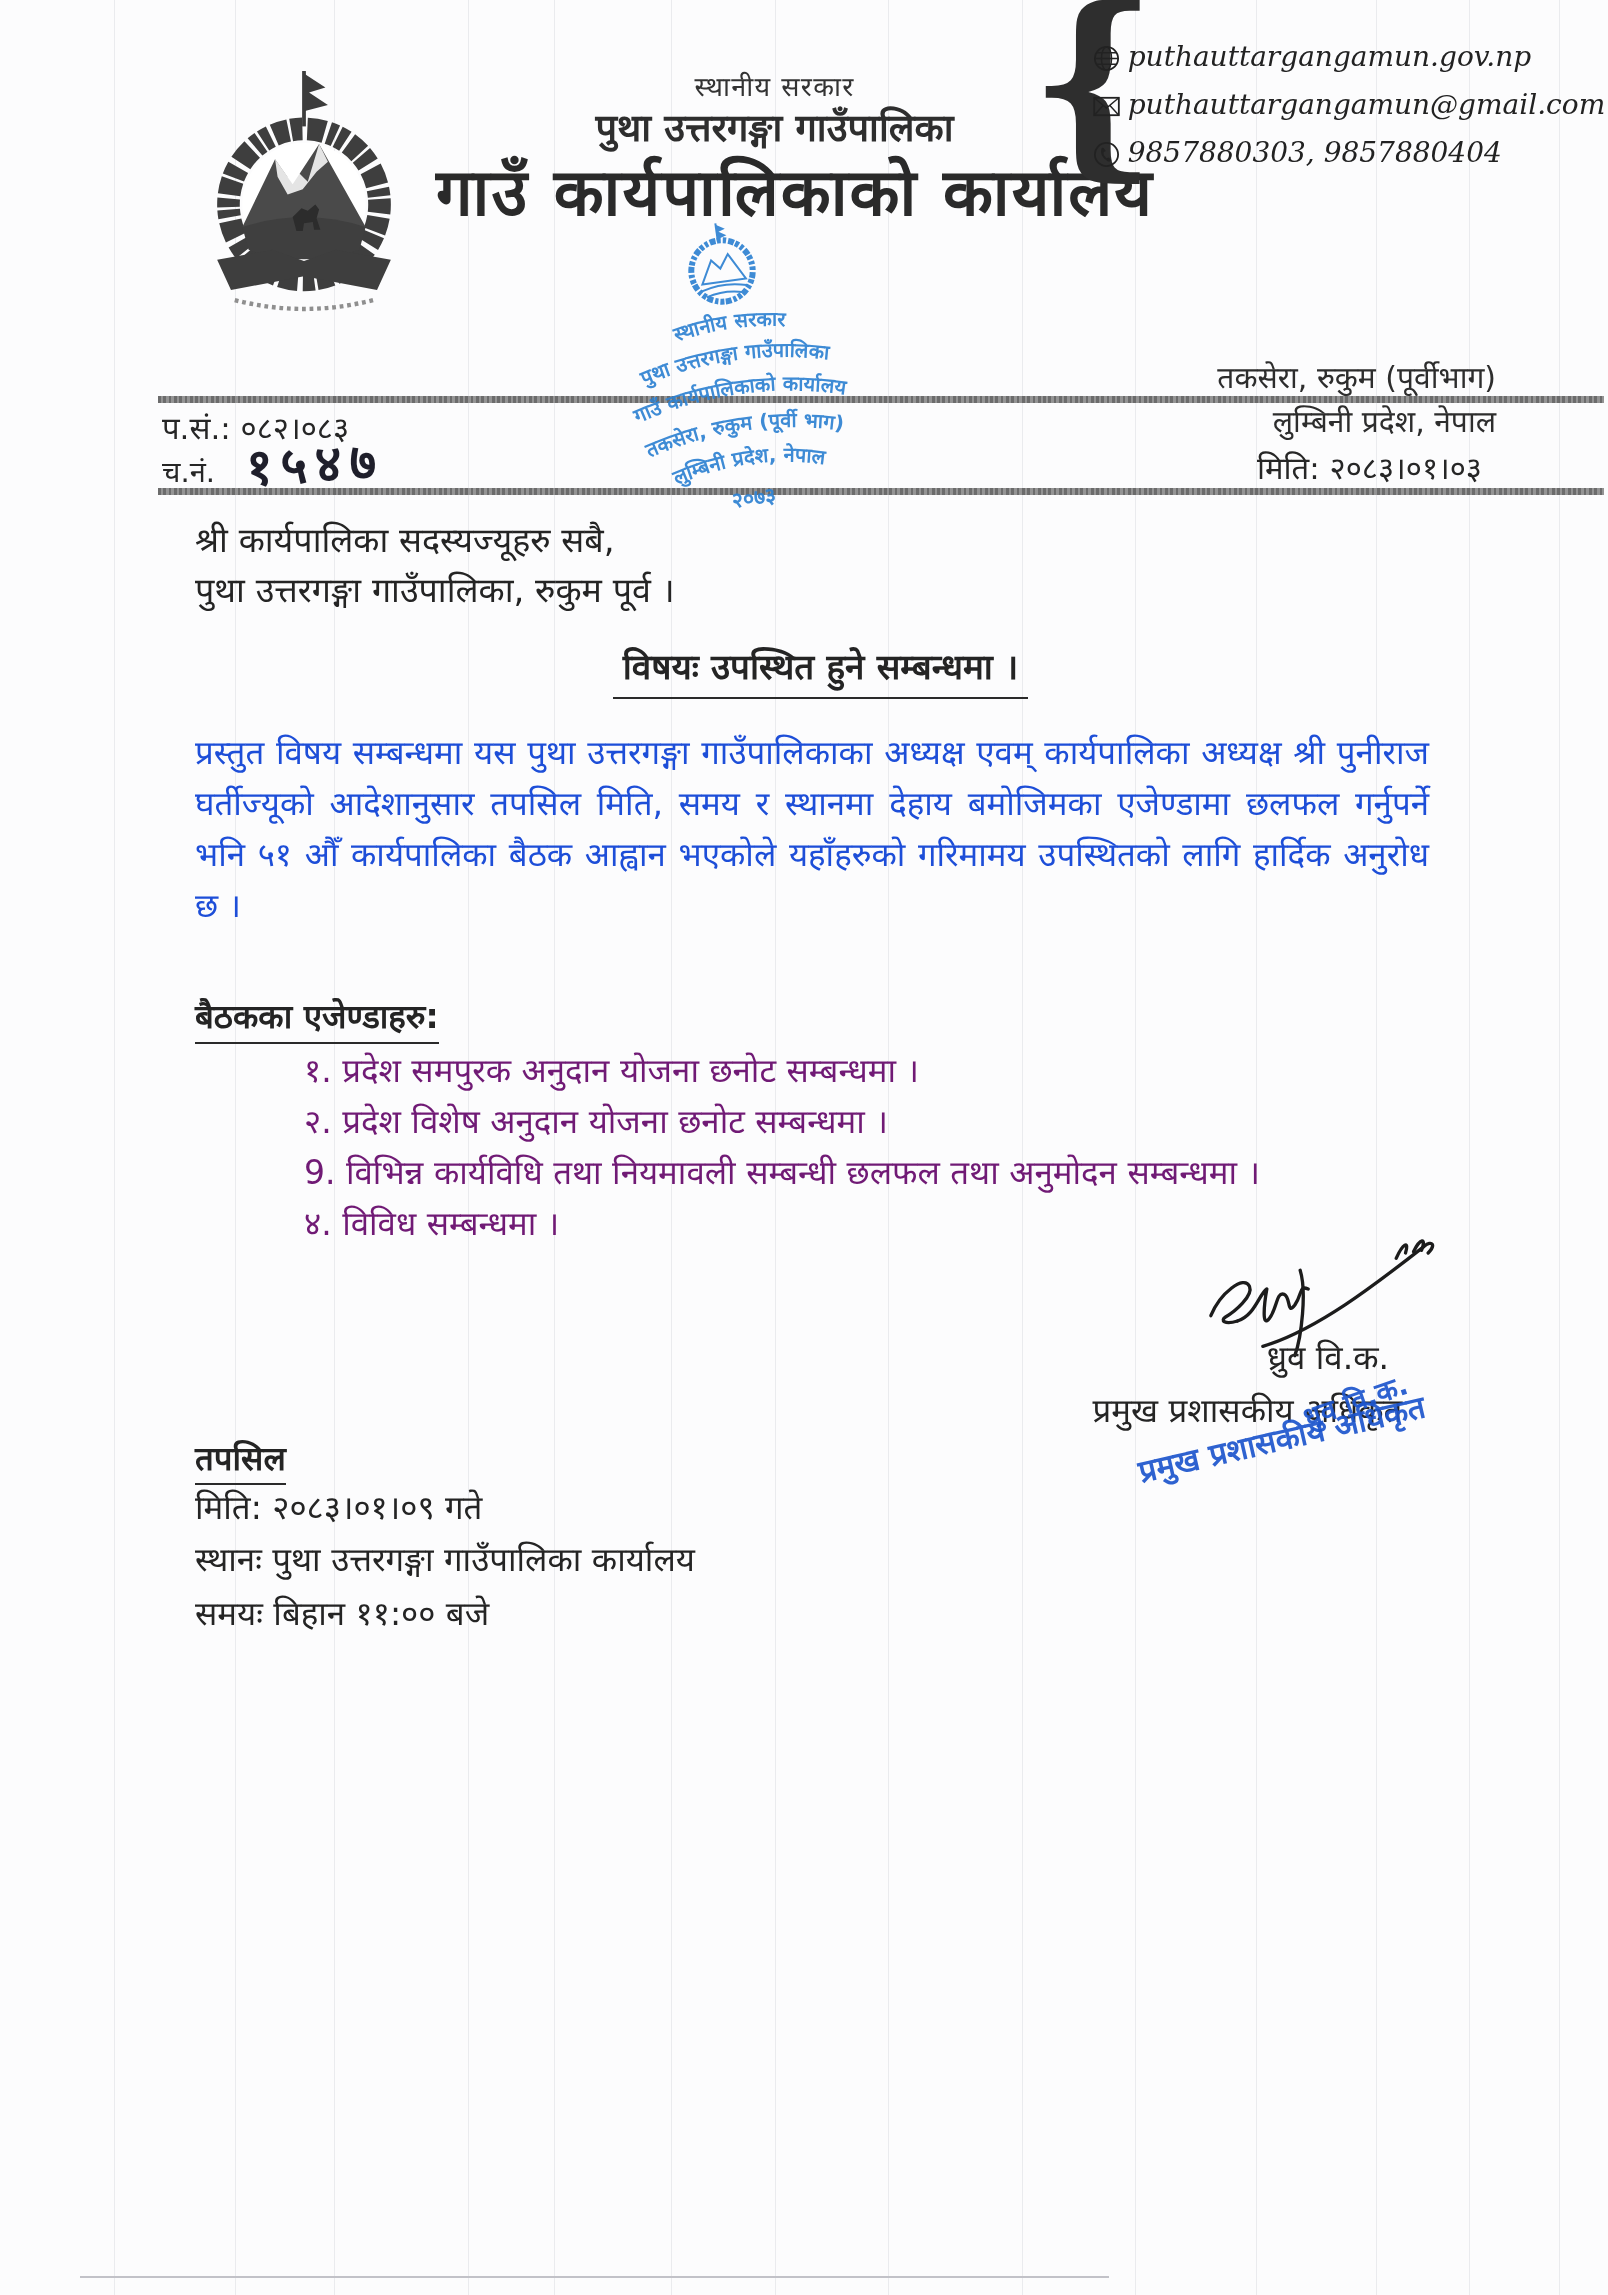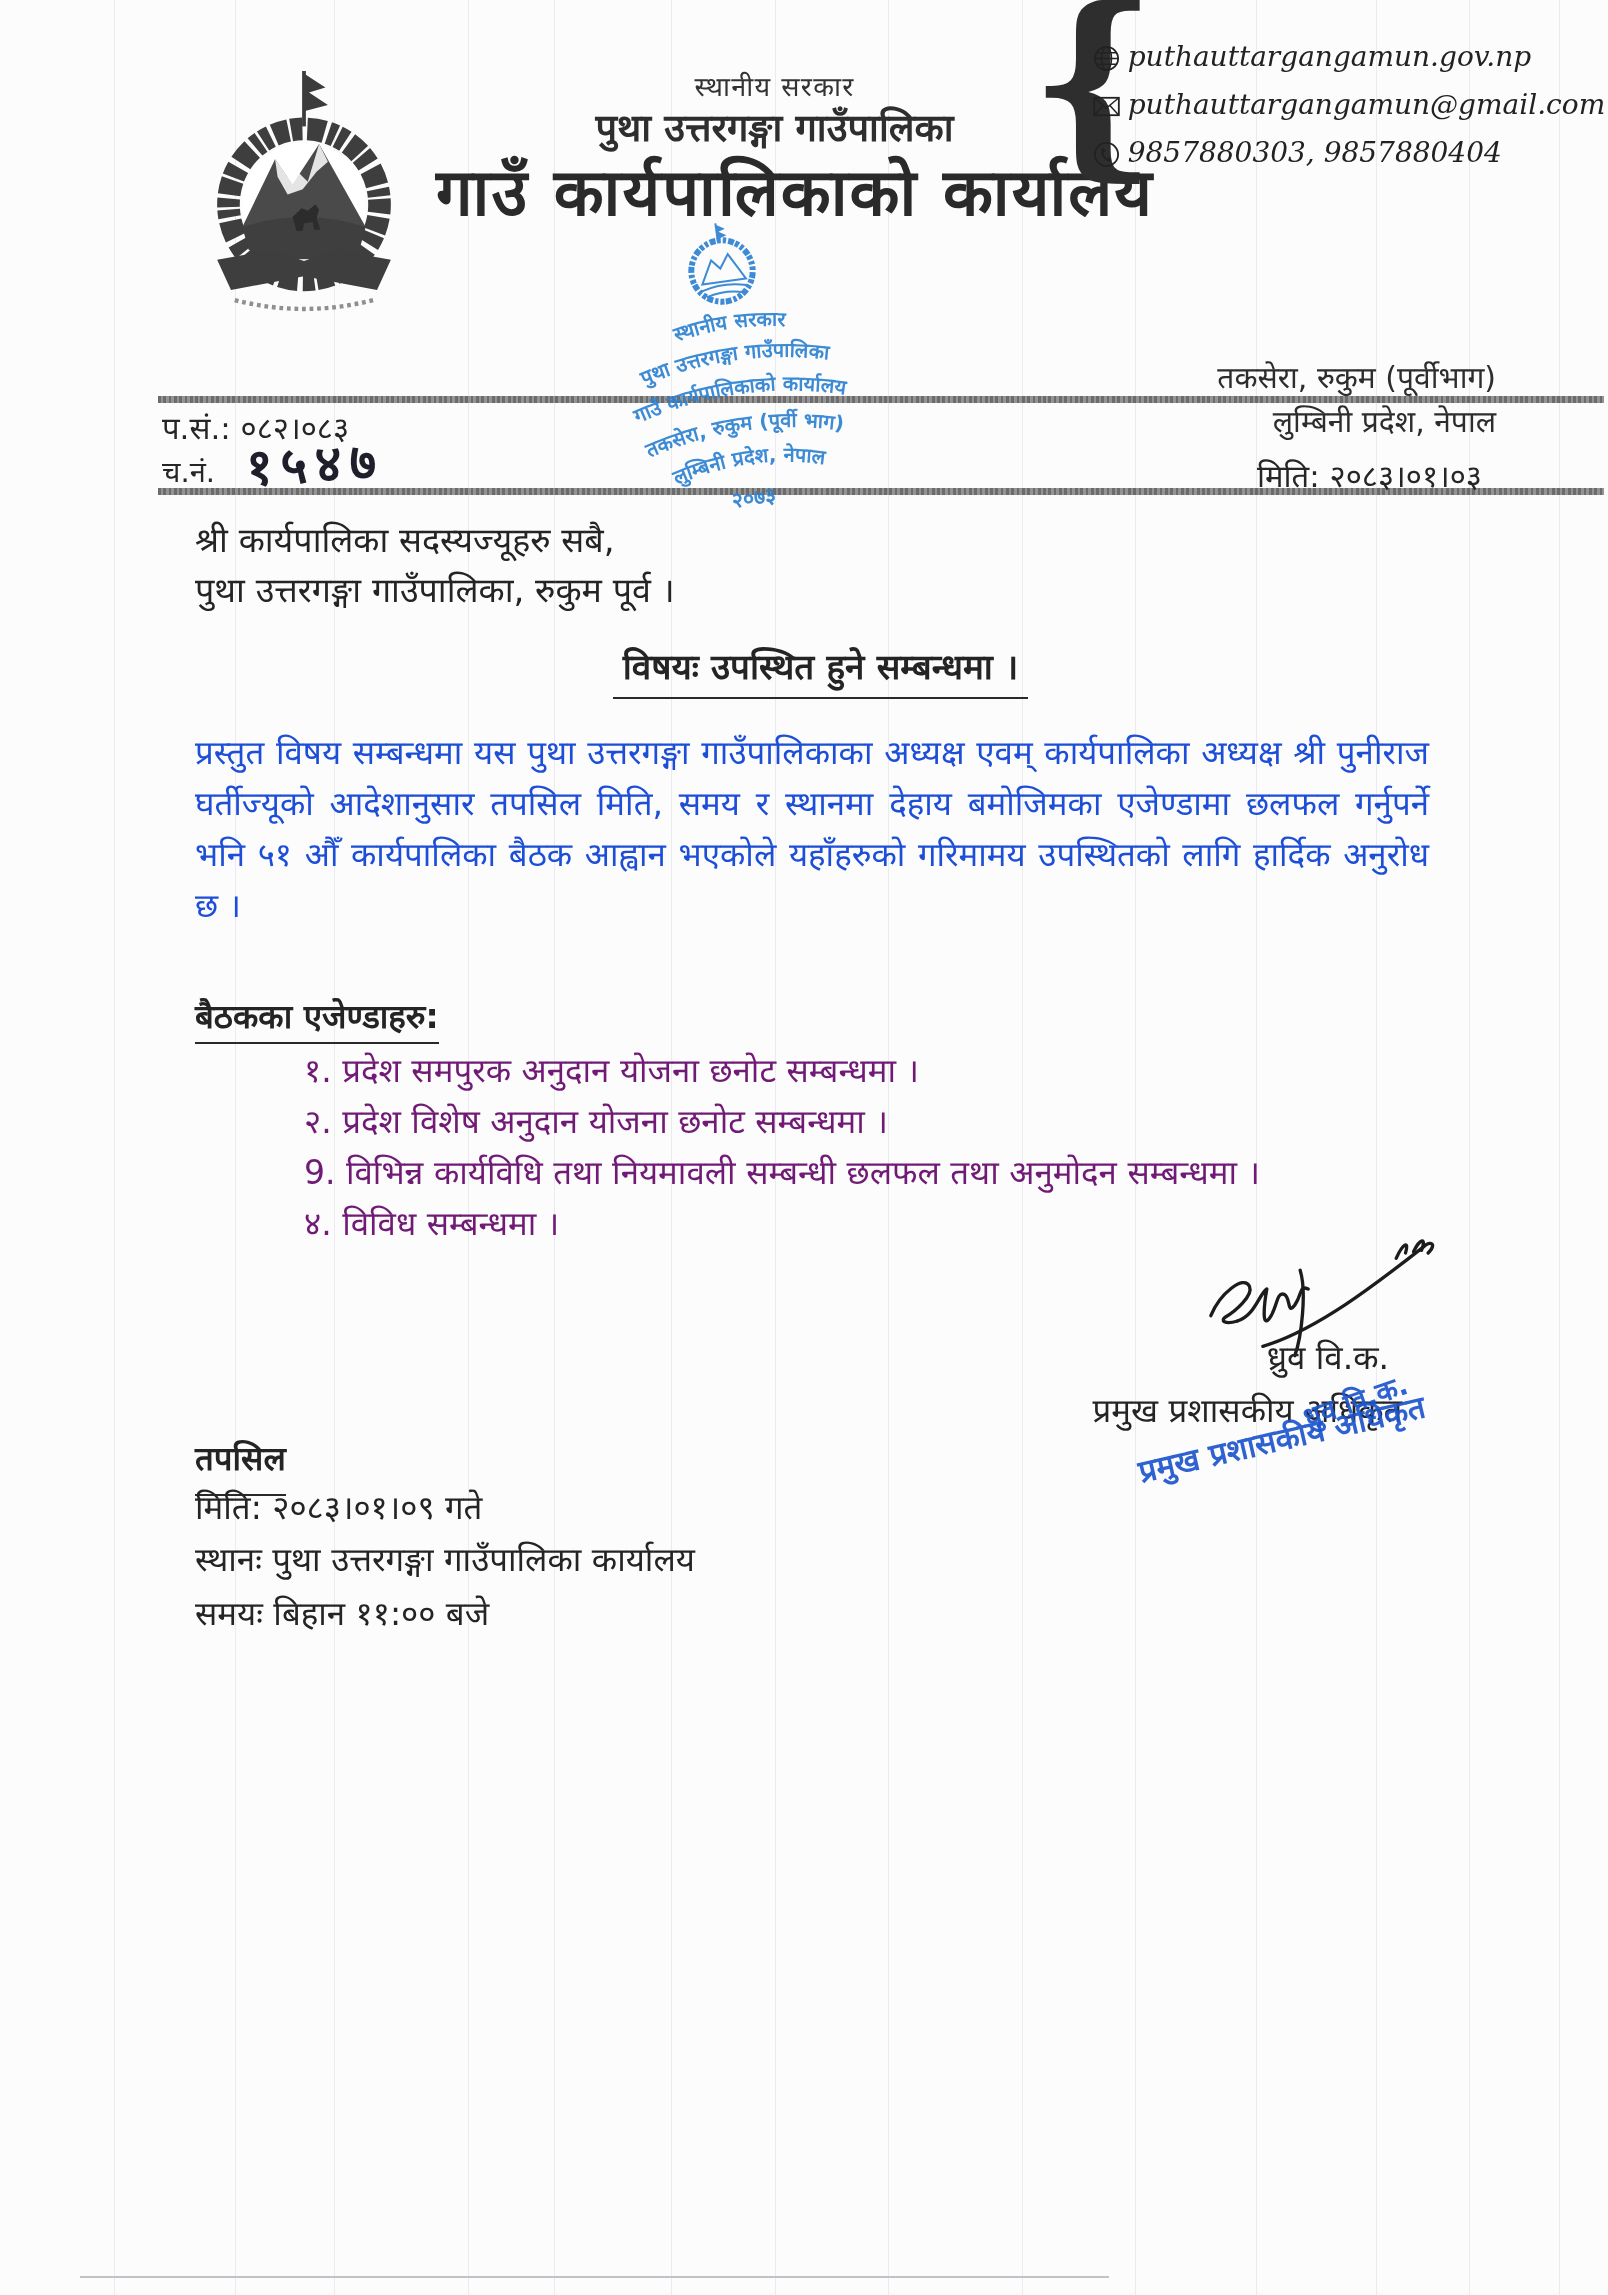--- a/index.html
+++ b/index.html
@@ -25,37 +25,37 @@
   .cicon{width:29px;height:29px;flex:0 0 29px;}
   .addr{left:1042px;width:454px;text-align:right;font-size:30px;color:#2d2d2d;margin-top:35px;}
   .addr1{top:321px;}
   .addr2{top:365px;}
   .rule{position:absolute;height:7.3px;background:repeating-linear-gradient(90deg,#5f5f5f 0 2.7px,#8b8b8b 2.7px 5.3px);opacity:.92;}
   .rule-top{left:158px;top:396px;width:1446px;}
   .rule-bottom{left:158px;top:488px;width:1446px;}
   .refno{left:162px;top:406px;font-size:31px;color:#262626;}
   .chano{left:162px;top:451px;font-size:29px;color:#262626;}
   .chano-value{left:246px;top:427px;font-size:51px;font-weight:bold;color:#1f1f2b;transform:rotate(-3deg);letter-spacing:8px;}
-  .issue-date{left:1135px;top:446px;width:347px;text-align:right;font-size:31px;color:#262626;margin-top:8px;}
+  .issue-date{left:1135px;top:446px;width:347px;text-align:right;font-size:31px;color:#262626;}
   
   .recip1{left:195px;top:516px;font-size:34px;color:#242424;}
   .recip2{left:195px;top:566px;font-size:34px;color:#242424;}
   .subject-wrap{left:16px;top:642px;width:1609px;text-align:center;}
   .subject{display:inline-block;font-size:35px;font-weight:600;color:#242424;border-bottom:2.7px solid #2a2a2a;padding:0 9.4px 8px 9.4px;}
   .body-par{left:195px;top:727px;width:1234px;font-size:33px;line-height:51px;text-align:justify;color:#1d4ed8;}
   .agenda-head{left:195px;top:993px;font-size:33px;font-weight:600;color:#242424;border-bottom:2.7px solid #2a2a2a;padding-bottom:4px;display:inline-block;}
   .agenda-item{position:absolute;left:304px;font-size:33px;color:#701a75;white-space:nowrap;}
   
   .sig-svg{left:1196px;top:1229px;}
   .sig-name{left:1135px;top:1334px;width:254px;text-align:right;font-size:33px;color:#242424;}
   .sig-title{left:1067px;top:1387px;width:361px;text-align:center;font-size:33px;color:#242424;white-space:nowrap;}
   .cao-name{left:1301px;top:1381px;font-size:28px;font-weight:bold;color:#1d55cd;transform:rotate(-19deg);white-space:nowrap;opacity:.92;}
   .cao-title{left:1135px;top:1417px;font-size:31px;font-weight:bold;color:#1d55cd;transform:rotate(-13deg);white-space:nowrap;opacity:.92;}
   
-  .sched-head{left:195px;top:1435px;font-size:33px;font-weight:600;color:#242424;border-bottom:2.7px solid #2a2a2a;padding-bottom:14px;display:inline-block;}
+  .sched-head{left:195px;top:1435px;font-size:33px;font-weight:600;color:#242424;border-bottom:2.7px solid #2a2a2a;padding-bottom:3px;display:inline-block;}
   .sched-line{position:absolute;left:195px;font-size:33px;color:#242424;white-space:nowrap;}
   
   .logo{left:197px;top:59px;}
   .office-stamp{left:582px;top:215px;transform:rotate(-8deg);opacity:.92;}
   .bottom-line{left:80px;top:2276px;width:1029px;height:2px;background:#c2c2c8;}
 </style>
 </head>
 <body>
 
 <div class="page">

